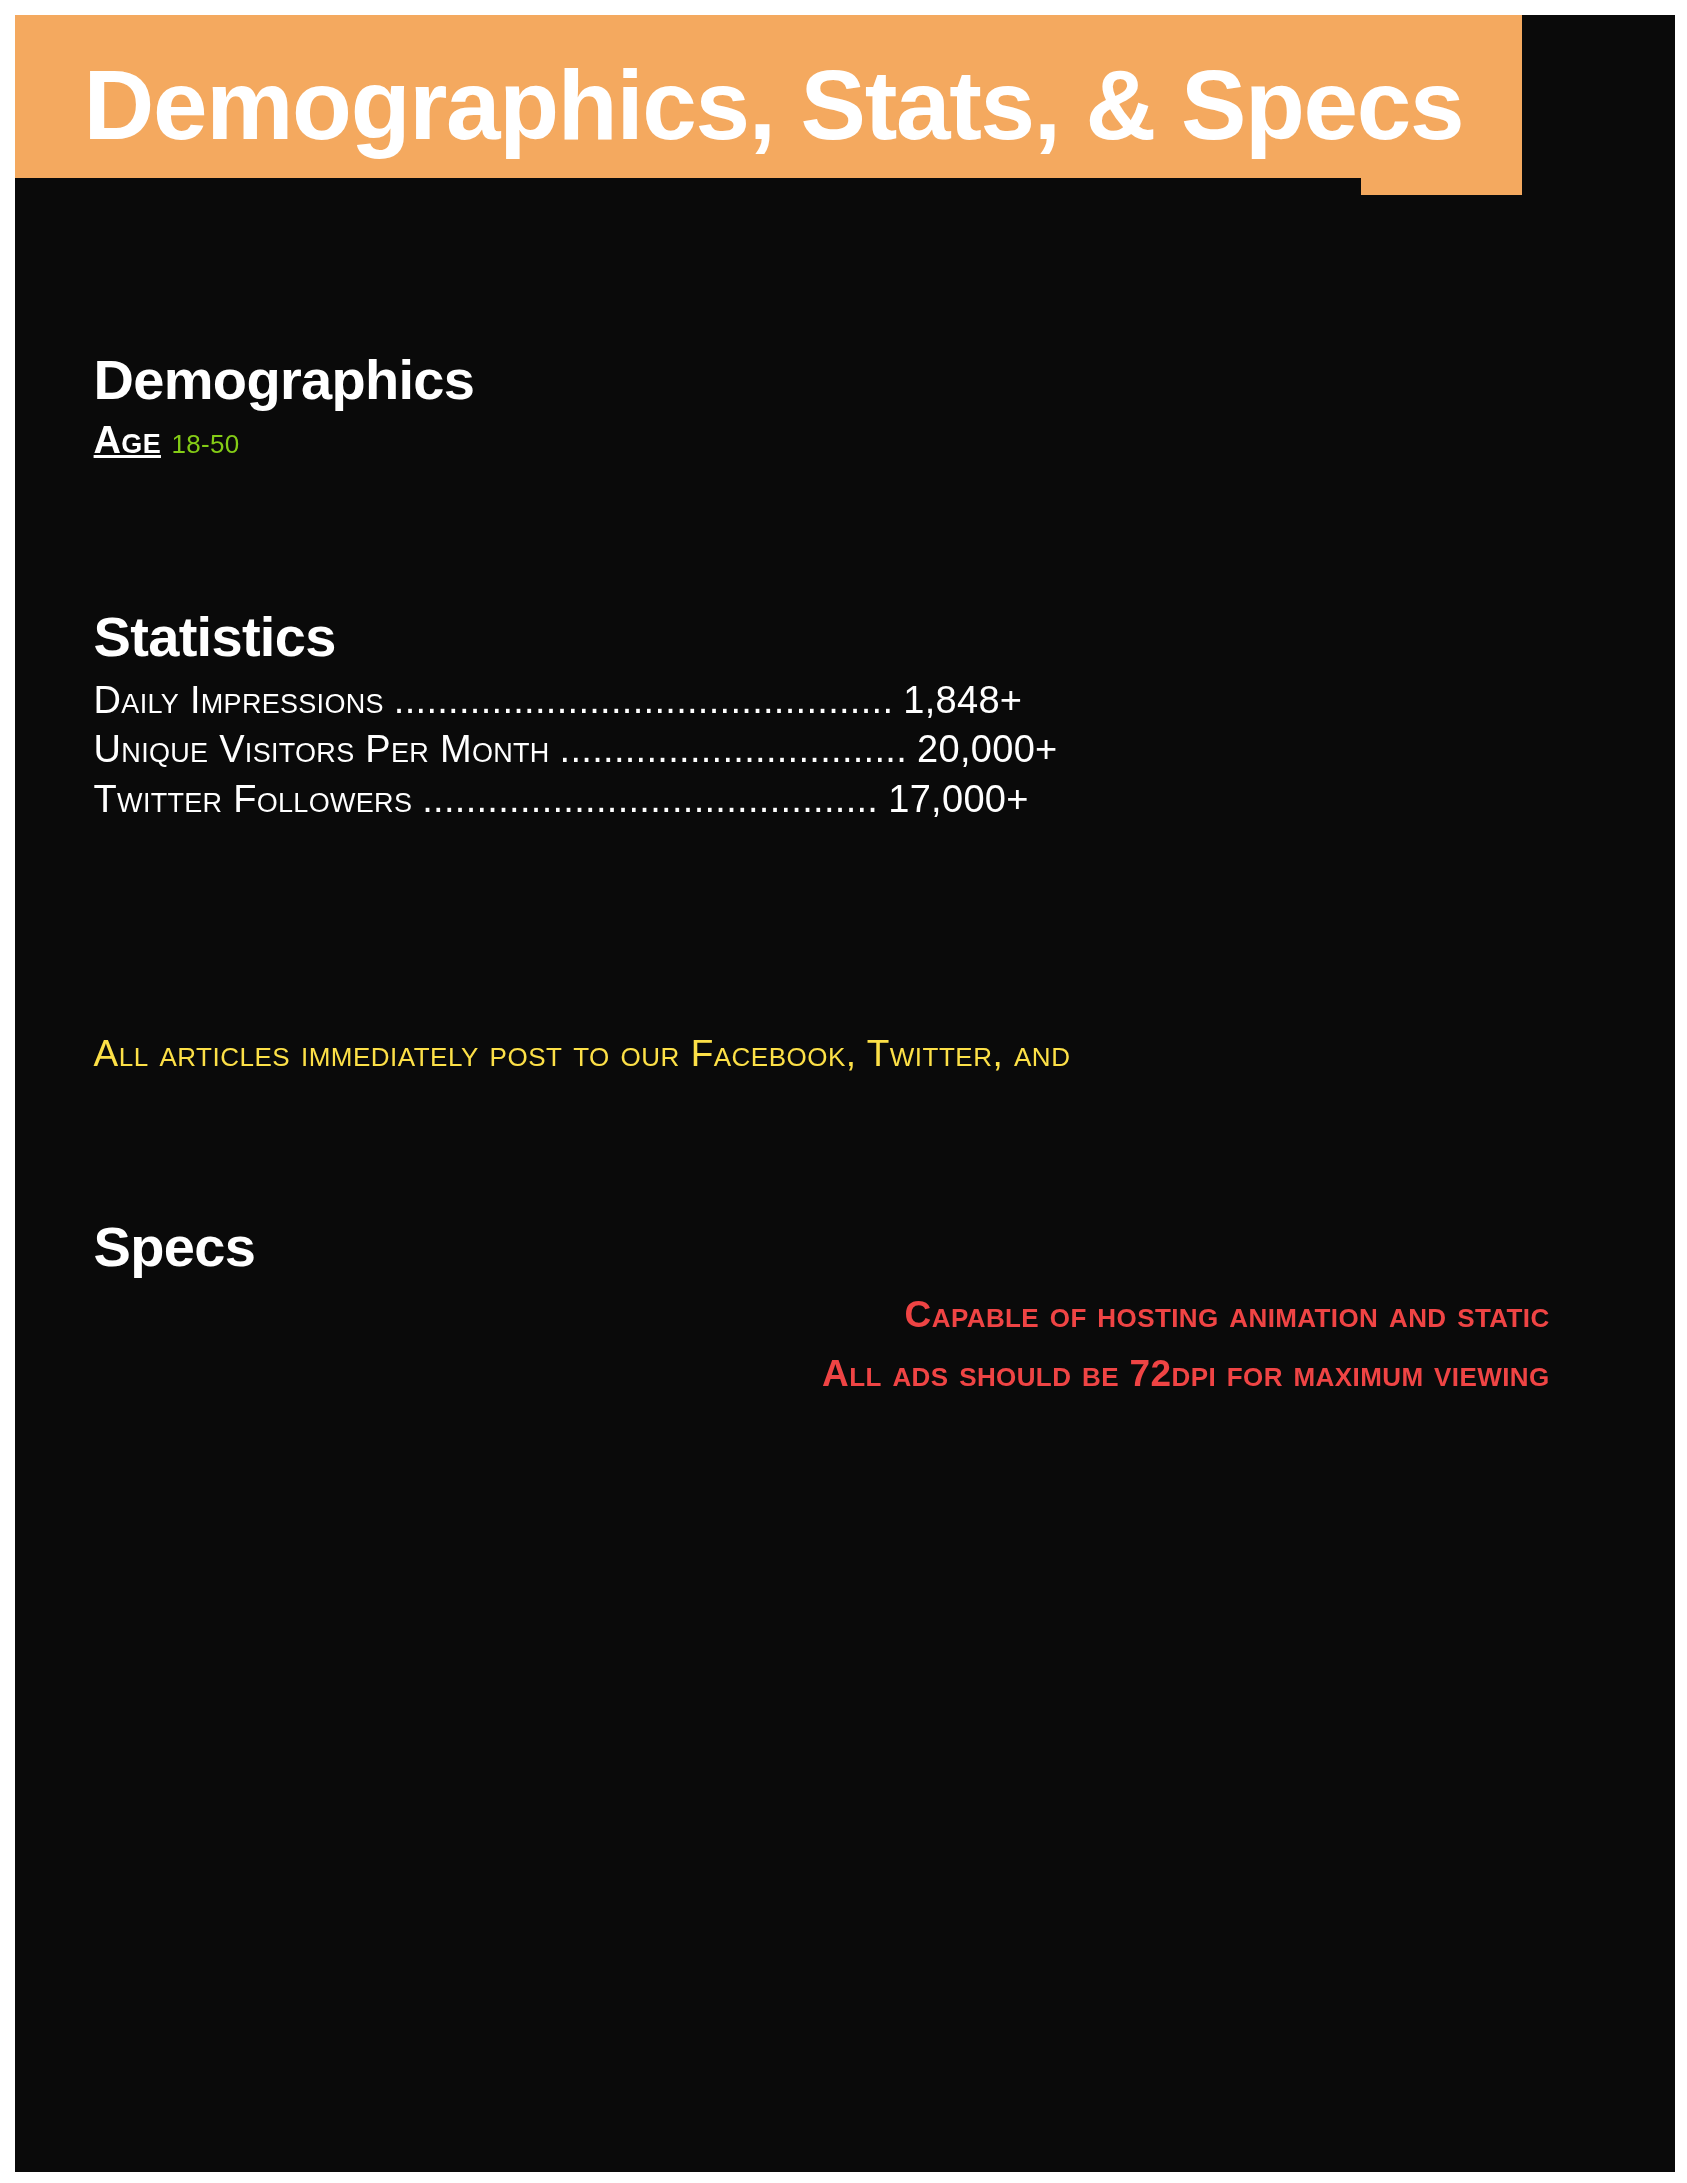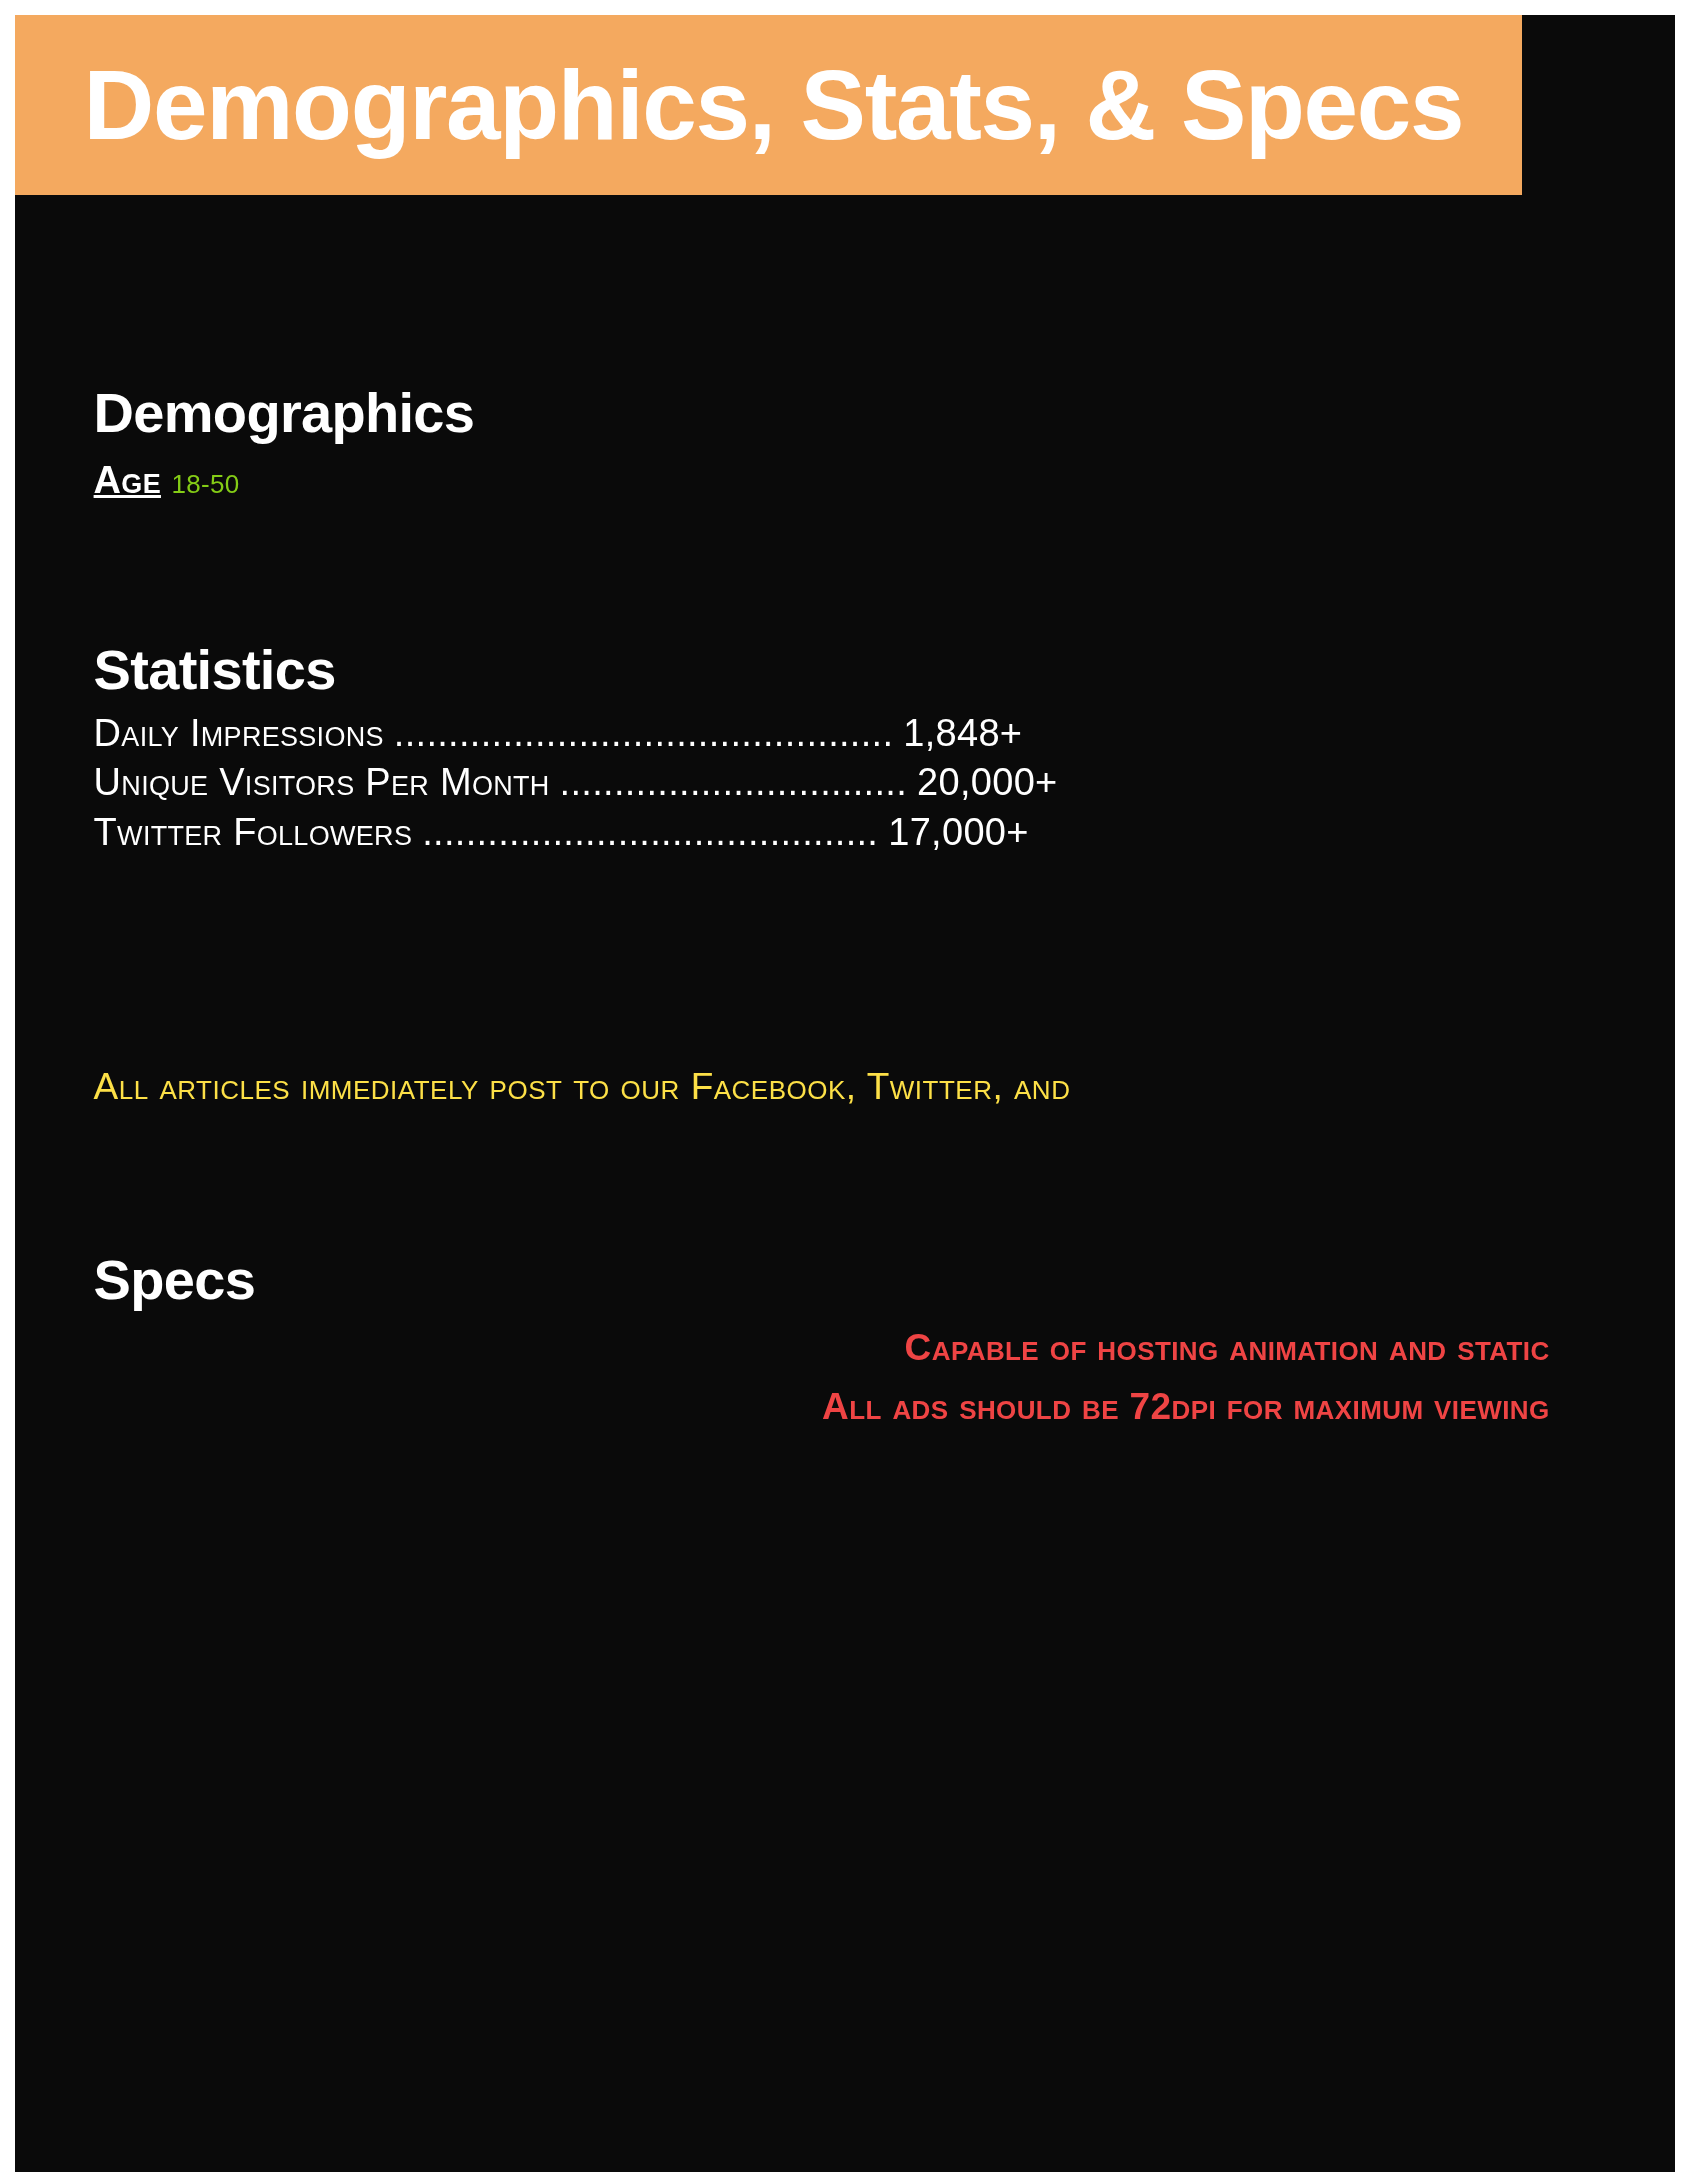--- a/index.html
+++ b/index.html
@@ -67,21 +67,21 @@
   .header-title {
     margin-left: 69px;
     color: #ffffff;
     font-size: 98px;
     font-weight: bold;
     letter-spacing: -1.3px;
     line-height: 1;
   }
   .content {
     position: absolute;
-    top: 211px;
+    top: 178px;
     left: 14.6px;
     width: 1346px;
     bottom: 10.6px;
     background: #0a0a0a;
   }
   .section {
     position: absolute;
     left: 79px;
     width: 1456px;
   }
@@ -104,21 +104,20 @@
     align-items: baseline;
     gap: 10.6px;
   }
   .age-label {
     color: #ffffff;
     font-size: 38px;
     font-variant: small-caps;
     font-weight: bold;
     text-decoration: underline;
     letter-spacing: 0.3px;
-    margin-top: 7px;
   }
   .age-value {
     color: #84cc16;
     font-size: 26px;
     letter-spacing: 0.3px;
   }
   .stat-row {
     display: flex;
     align-items: baseline;
     color: #ffffff;

